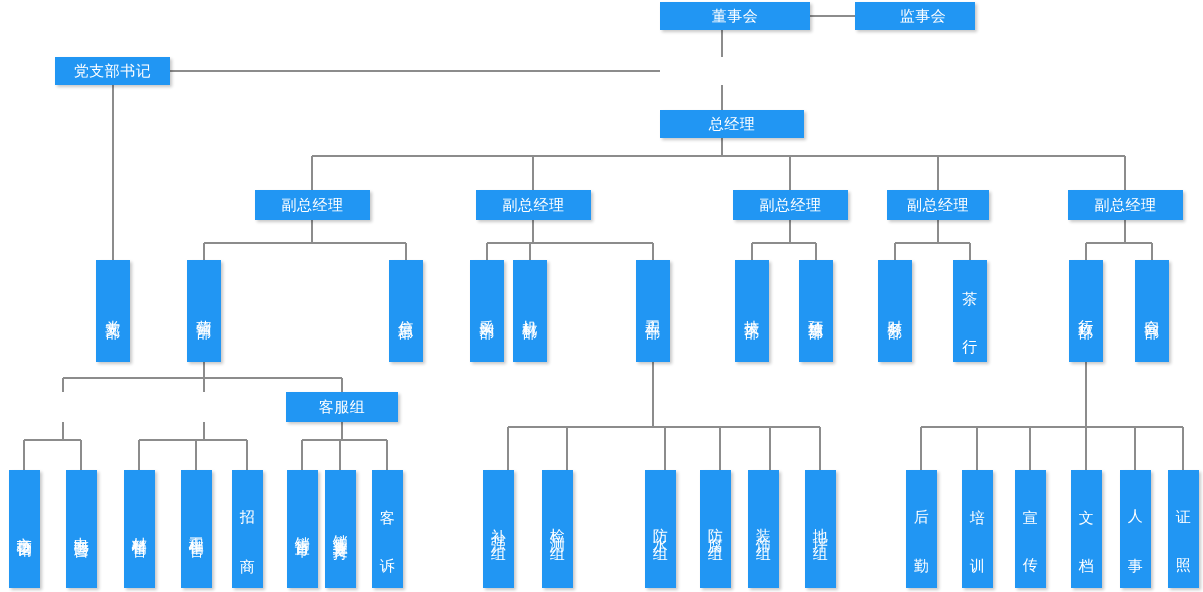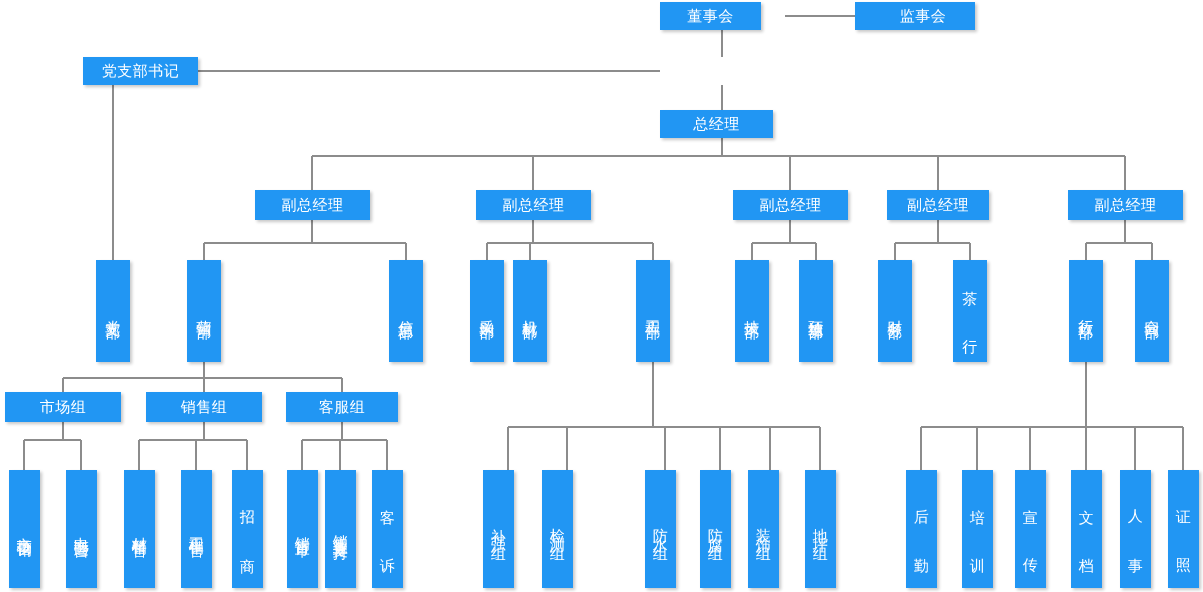--- a/index.html
+++ b/index.html
@@ -137,26 +137,26 @@
       <path d="M921 427 L1183 427"></path>
       <path d="M921 427 L921 470"></path>
       <path d="M977 427 L977 470"></path>
       <path d="M1030 427 L1030 470"></path>
       <path d="M1086 427 L1086 470"></path>
       <path d="M1135 427 L1135 470"></path>
       <path d="M1183 427 L1183 470"></path>
     </g>
   </svg>
 
-  <div class="node h" style="left:660px;top:2px;width:101px;height:28px;text-align:right;">董事会</div>
+  <div class="node h" style="left:660px;top:2px;width:150px;height:28px;text-align:right;">董事会</div>
   <div class="node h" style="left:855px;top:2px;width:120px;height:28px;padding-left:20px;">监事会</div>
 
-  <div class="node h" style="left:55px;top:57px;width:115px;height:28px;margin-left:28px;">党支部书记</div>
-
-  <div class="node h" style="left:660px;top:110px;width:113px;height:28px;">总经理</div>
+  <div class="node h" style="left:55px;top:57px;width:115px;height:28px;">党支部书记</div>
+
+  <div class="node h" style="left:660px;top:110px;width:144px;height:28px;">总经理</div>
 
   <div class="node h" style="left:255px;top:190px;width:115px;height:30px;">副总经理</div>
   <div class="node h" style="left:476px;top:190px;width:115px;height:30px;">副总经理</div>
   <div class="node h" style="left:733px;top:190px;width:115px;height:30px;">副总经理</div>
   <div class="node h" style="left:887px;top:190px;width:102px;height:30px;">副总经理</div>
   <div class="node h" style="left:1068px;top:190px;width:115px;height:30px;">副总经理</div>
 
   <div class="node v" style="left:96px;top:260px;width:34px;height:102px;">党支部</div>
   <div class="node v" style="left:187px;top:260px;width:34px;height:102px;">营销部</div>
   <div class="node v" style="left:389px;top:260px;width:34px;height:102px;">信息部</div>
@@ -167,22 +167,20 @@
 
   <div class="node v" style="left:735px;top:260px;width:34px;height:102px;">技术部</div>
   <div class="node v wide" style="left:799px;top:260px;width:34px;height:102px;">预结算部</div>
 
   <div class="node v" style="left:878px;top:260px;width:34px;height:102px;">财务部</div>
   <div class="node v spaced" style="left:953px;top:260px;width:34px;height:102px;">茶 行</div>
 
   <div class="node v" style="left:1069px;top:260px;width:34px;height:102px;">行政部</div>
   <div class="node v" style="left:1135px;top:260px;width:34px;height:102px;">合同部</div>
 
-  <div class="node h" style="left:5px;top:392px;width:116px;height:30px;">市场组</div>
-  <div class="node h" style="left:146px;top:392px;width:116px;height:30px;">销售组</div>
   <div class="node h" style="left:286px;top:392px;width:112px;height:30px;">客服组</div>
 
   <div class="node v" style="left:9px;top:470px;width:31px;height:118px;">市场营销</div>
   <div class="node v" style="left:66px;top:470px;width:31px;height:118px;">电商运营</div>
   <div class="node v" style="left:124px;top:470px;width:31px;height:118px;">材料销售</div>
   <div class="node v" style="left:181px;top:470px;width:31px;height:118px;">工程销售</div>
   <div class="node v spaced" style="left:232px;top:470px;width:31px;height:118px;">招 商</div>
   <div class="node v" style="left:287px;top:470px;width:31px;height:118px;">销售订单</div>
   <div class="node v" style="left:325px;top:470px;width:31px;height:118px;">销售业务支持</div>
   <div class="node v spaced" style="left:372px;top:470px;width:31px;height:118px;">客 诉</div>

